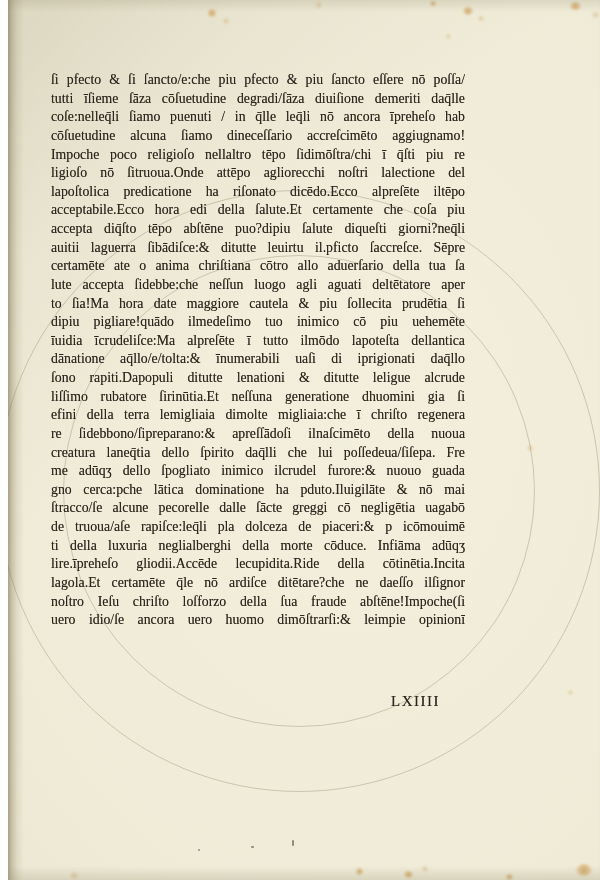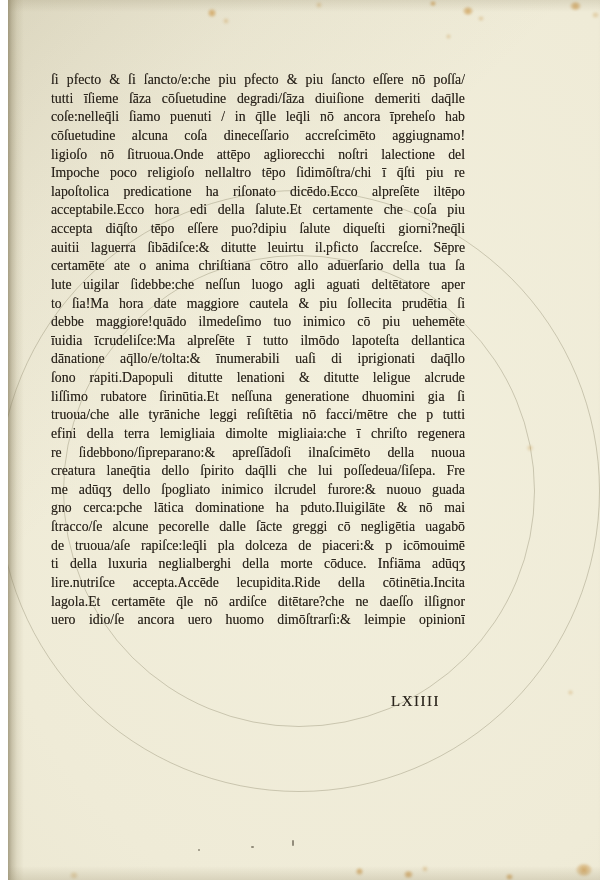--- a/index.html
+++ b/index.html
@@ -60,46 +60,46 @@
 
 <div class="scan">
 
   <div class="watermark-circle wm-outer"></div>
   <div class="watermark-circle wm-inner"></div>
 
   <div class="text-block">
     <div class="line">ſi pfecto &amp; ſi ſancto/e:che piu pfecto &amp; piu ſancto eſſere nō poſſa/</div>
     <div class="line">tutti īſieme ſāza cōſuetudine degradi/ſāza diuiſione demeriti daq̄lle</div>
     <div class="line">coſe:nelleq̄li ſiamo puenuti / in q̄lle leq̄li nō ancora īpreheſo hab</div>
-    <div class="line">cōſuetudine alcuna coſa dineceſſario accreſcimēto aggiugnamo!</div>
+    <div class="line">cōſuetudine alcuna ſiamo dineceſſario accreſcimēto aggiugnamo!</div>
+    <div class="line">Impoche poco religioſo nellaltro tēpo ſidimōſtra/chi ī q̄ſti piu re</div>
     <div class="line">ligioſo nō ſitruoua.Onde attēpo agliorecchi noſtri lalectione del</div>
-    <div class="line">Impoche poco religioſo nellaltro tēpo ſidimōſtra/chi ī q̄ſti piu re</div>
     <div class="line">lapoſtolica predicatione ha riſonato dicēdo.Ecco alpreſēte iltēpo</div>
     <div class="line">acceptabile.Ecco hora edi della ſalute.Et certamente che coſa piu</div>
-    <div class="line">accepta diq̄ſto tēpo eſſere puo?dipiu ſalute diqueſti giorni?neq̄li</div>
+    <div class="line">accepta diq̄ſto tēpo abſtēne puo?dipiu ſalute diqueſti giorni?neq̄li</div>
     <div class="line">auitii laguerra ſibādiſce:&amp; ditutte leuirtu il.pficto ſaccreſce. Sēpre</div>
     <div class="line">certamēte ate o anima chriſtiana cōtro allo aduerſario della tua ſa</div>
-    <div class="line">lute uigilar ſidebbe:che neſſun luogo agli aguati deltētatore aper</div>
+    <div class="line">lute accepta ſidebbe:che neſſun luogo agli aguati deltētatore aper</div>
     <div class="line">to ſia!Ma hora date maggiore cautela &amp; piu ſollecita prudētia ſi</div>
-    <div class="line">debbe maggiore!quādo ilmedeſimo tuo inimico cō piu uehemēte</div>
+    <div class="line">dipiu pigliare!quādo ilmedeſimo tuo inimico cō piu uehemēte</div>
     <div class="line">īuidia īcrudeliſce:Ma alpreſēte ī tutto ilmōdo lapoteſta dellantica</div>
     <div class="line">dānatione aq̄llo/e/tolta:&amp; īnumerabili uaſi di iprigionati daq̄llo</div>
     <div class="line">ſono rapiti.Dapopuli ditutte lenationi &amp; ditutte leligue alcrude</div>
     <div class="line">liſſimo rubatore ſirinūtia.Et neſſuna generatione dhuomini gia ſi</div>
-    <div class="line">truoua/che alle tyrāniche leggi reſiſtētia nō facci/mētre che p tutti</div>
     <div class="line">efini della terra lemigliaia dimolte migliaia:che ī chriſto regenera</div>
     <div class="line">re ſidebbono/ſipreparano:&amp; apreſſādoſi ilnaſcimēto della nuoua</div>
     <div class="line">creatura laneq̄tia dello ſpirito daq̄lli che lui poſſedeua/ſiſepa. Fre</div>
     <div class="line">me adūqʒ dello ſpogliato inimico ilcrudel furore:&amp; nuouo guada</div>
     <div class="line">gno cerca:pche lātica dominatione ha pduto.Iluigilāte &amp; nō mai</div>
     <div class="line">ſtracco/ſe alcune pecorelle dalle ſācte greggi cō negligētia uagabō</div>
     <div class="line">de truoua/aſe rapiſce:leq̄li pla dolceza de piaceri:&amp; p icōmouimē</div>
     <div class="line">ti della luxuria neglialberghi della morte cōduce. Infiāma adūqʒ</div>
-    <div class="line">lire.nutriſce accepta.Accēde lecupidita.Ride della cōtinētia.Incita</div>
+    <div class="line">lire.īpreheſo gliodii.Accēde lecupidita.Ride della cōtinētia.Incita</div>
     <div class="line">lagola.Et certamēte q̄le nō ardiſce ditētare?che ne daeſſo ilſignor</div>
+    <div class="line">noſtro Ieſu chriſto loſforzo della ſua fraude abſtēne!Impoche(ſi</div>
     <div class="line">uero idio/ſe ancora uero huomo dimōſtrarſi:&amp; leimpie opinionī</div>
   </div>
 
   <div class="folio">LXIIII</div>
 
   <div>
     <div class="spot fox" style="left:200px;top:9px;width:8px;height:8px;"></div>
     <div class="spot fox-light" style="left:215px;top:18px;width:6px;height:6px;"></div>
     <div class="spot fox-light" style="left:308px;top:2px;width:6px;height:6px;"></div>
     <div class="spot fox" style="left:422px;top:1px;width:6px;height:5px;"></div>

